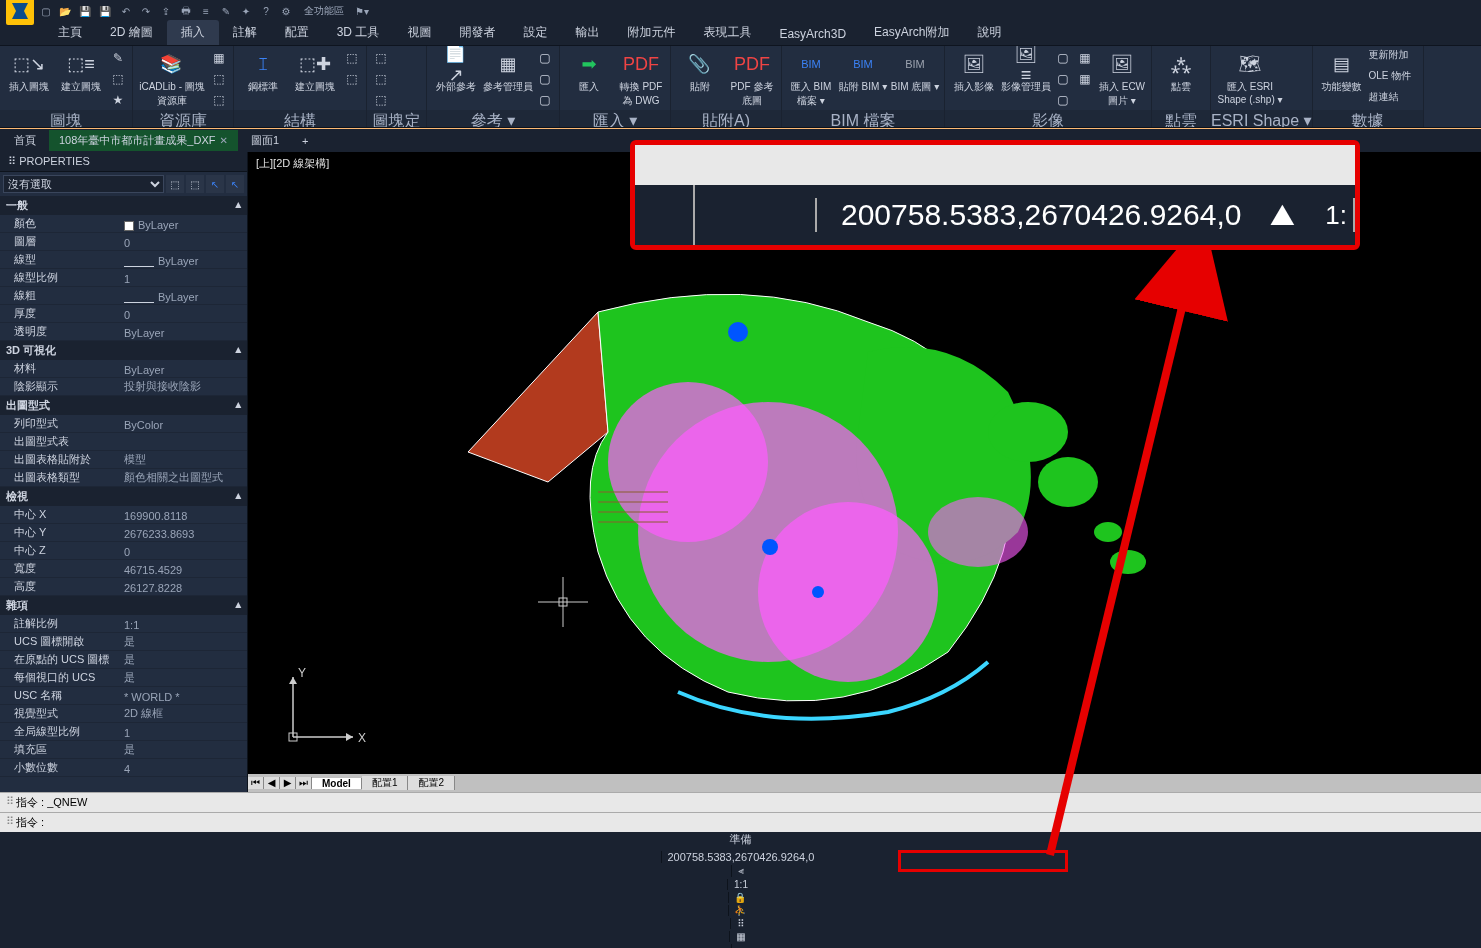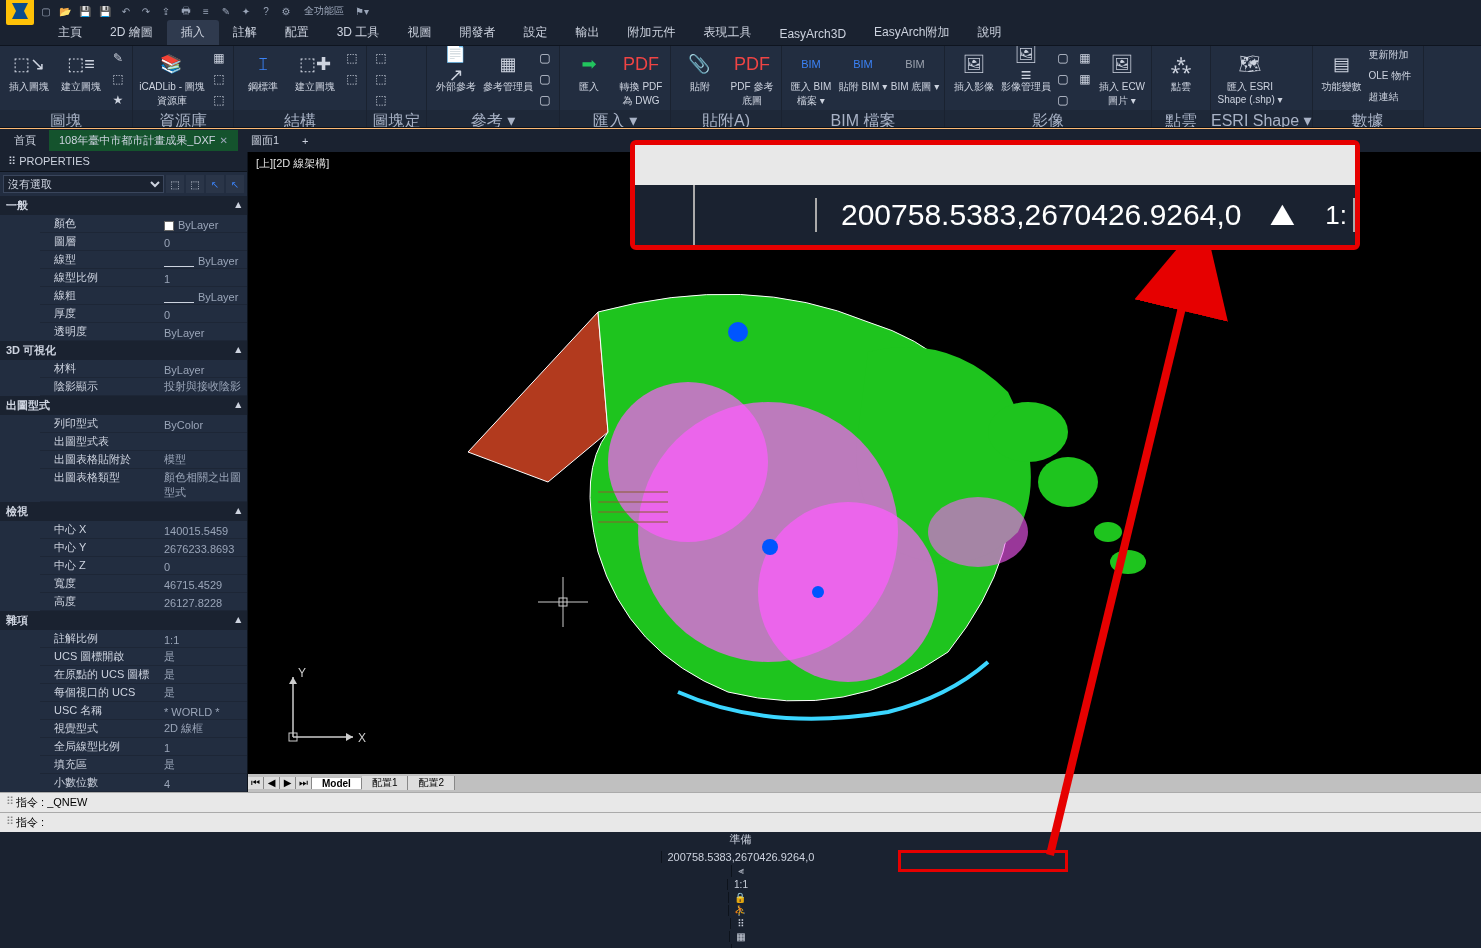--- a/index.html
+++ b/index.html
@@ -24,21 +24,21 @@
 .doc-tab { padding: 3px 10px; background: #14532d; border-right: 1px solid #1a2230; display: flex; align-items: center; gap: 4px; cursor: pointer; }
 .doc-tab.plain { background: transparent; }
 .doc-tab .close { font-size: 10px; color: #9aa5b8; }
 .main { display: flex; height: 640px; }
 .panel { width: 248px; background: #222d40; border-right: 1px solid #0d131c; display: flex; flex-direction: column; font-size: 11px; overflow: hidden; }
 .panel-title { background: #1a2230; padding: 3px 8px; font-size: 11px; color: #cdd3df; border-bottom: 1px solid #0d131c; }
 .panel-toolbar { display: flex; padding: 3px; gap: 2px; align-items: center; }
 .panel-toolbar select { flex: 1; background: #1a2230; color: #cdd3df; border: 1px solid #3a465c; font-size: 11px; height: 18px; }
 .panel-toolbar .pt-btn { width: 18px; height: 18px; background: #2a3548; display: flex; align-items: center; justify-content: center; font-size: 10px; cursor: pointer; }
 .prop-section { background: #1a2230; padding: 2px 6px; font-weight: bold; font-size: 11px; display: flex; justify-content: space-between; cursor: pointer; }
-.prop-row { display: flex; padding: 1px 0 1px 14px; border-bottom: 1px solid #1d2636; margin-left: 40px; }
+.prop-row { display: flex; padding: 1px 0 1px 14px; border-bottom: 1px solid #1d2636; }
 .prop-row .pk { width: 110px; color: #cdd3df; }
 .prop-row .pv { flex: 1; color: #9aa5b8; display: flex; align-items: flex-end; gap: 4px; }
 .canvas-area { flex: 1; background: #000; position: relative; overflow: hidden; }
 .viewport-label { position: absolute; top: 4px; left: 8px; font-size: 11px; color: #e0e0e0; }
 .map-svg { position: absolute; top: 0; left: 0; }
 .ucs { position: absolute; bottom: 40px; left: 30px; }
 .layout-tabs { position: absolute; bottom: 0; left: 0; right: 0; height: 18px; background: #c0c0c0; display: flex; align-items: center; font-size: 10px; color: #000; }
 .layout-tabs .nav { display: flex; }
 .layout-tabs .nav span { width: 16px; text-align: center; cursor: pointer; border-right: 1px solid #888; background: #ddd; }
 .layout-tabs .lt { padding: 0 10px; border-right: 1px solid #888; cursor: pointer; background: #ddd; }
@@ -385,21 +385,21 @@
         <div class="pk">出圖表格類型</div>
         <div class="pv">顏色相關之出圖型式</div>
       </div>
 
     <div class="prop-section">
         <span>檢視</span>
         <span>▴</span>
       </div>
     <div class="prop-row">
         <div class="pk">中心 X</div>
-        <div class="pv">140015.5459</div>
+        <div class="pv">169900.8118</div>
       </div>
     <div class="prop-row">
         <div class="pk">中心 Y</div>
         <div class="pv">2676233.8693</div>
       </div>
     <div class="prop-row">
         <div class="pk">中心 Z</div>
         <div class="pv">0</div>
       </div>
     <div class="prop-row">

